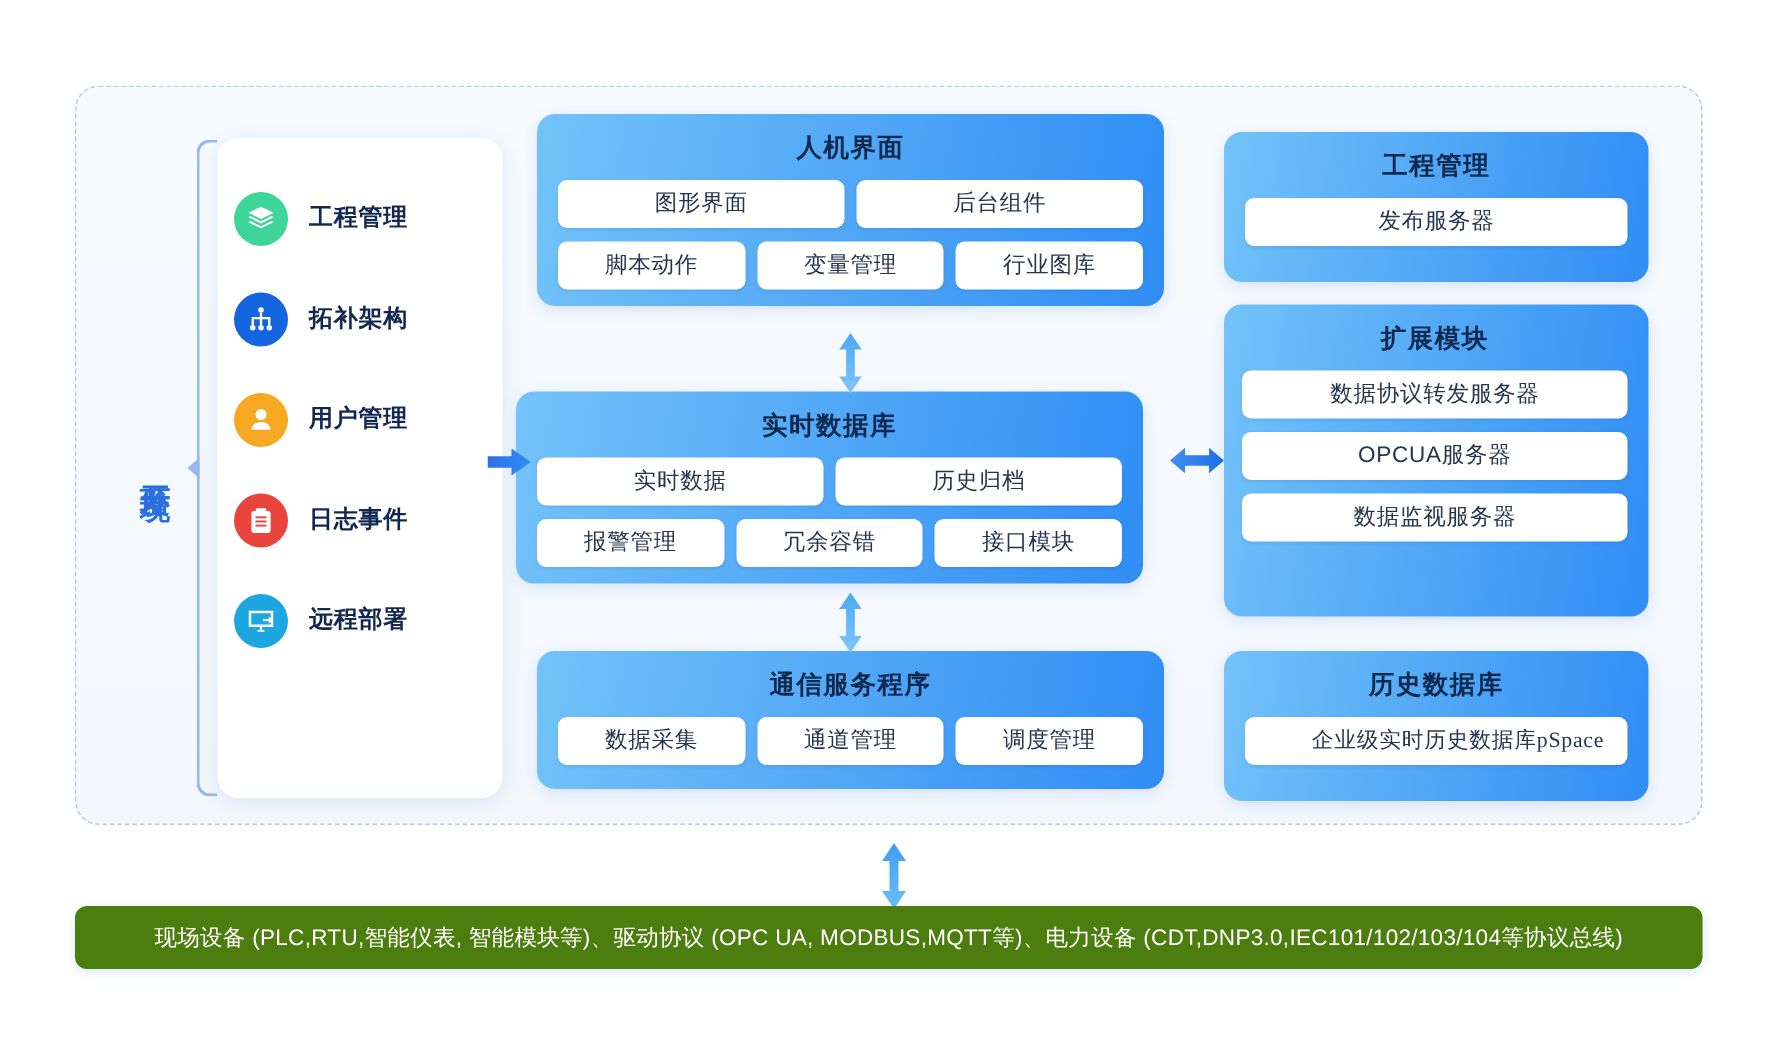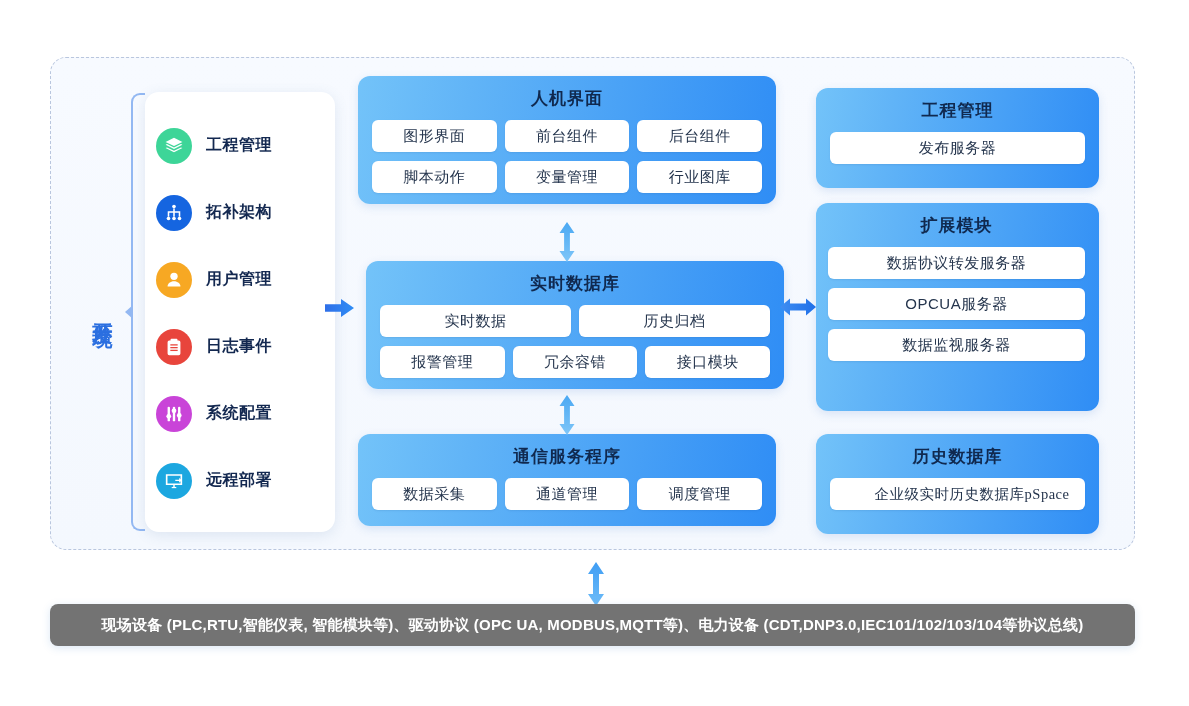--- a/index.html
+++ b/index.html
@@ -130,21 +130,21 @@
     font-size: 15px;
     color: #25354d;
     letter-spacing: .5px;
     box-shadow: 0 1px 2px rgba(20,60,120,.10);
     white-space: nowrap;
   }
   .chip.wide { font-size: 14.5px; padding-left: 29px; }
 
   
   #panel-hmi      { left: 358px; top: 76px;  width: 418px; height: 128px; }
-  #panel-rtdb     { left: 366px; top: 261px; width: 418px; height: 128px; }
+  #panel-rtdb     { left: 344px; top: 261px; width: 418px; height: 128px; }
   #panel-comm     { left: 358px; top: 434px; width: 418px; height: 92px;  }
   #panel-webpub   { left: 816px; top: 88px;  width: 283px; height: 100px; }
   #panel-ext      { left: 816px; top: 203px; width: 283px; height: 208px; padding-left: 12px; }
   #panel-hisdb    { left: 816px; top: 434px; width: 283px; height: 100px; }
 
   
   .arrow { position: absolute; }
 
   
   .arrow-right-solid {
@@ -157,28 +157,28 @@
   #arrow-rtdb-comm { left: 557px; top: 395px; }
   #arrow-bottom    { left: 585px; top: 562px; width: 22px; height: 44px; }
   
   #arrow-rtdb-ext  { left: 780px; top: 296px; width: 36px; height: 22px; }
 
   
   .bottom-bar {
     position: absolute;
     left: 50px; top: 604px;
     width: 1085px; height: 42px;
-    background: #737373;
+    background: #4d7c0f;
     border-radius: 8px;
     display: flex;
     align-items: center;
     justify-content: center;
     color: #ffffff;
     font-size: 15px;
-    font-weight: 700;
+    font-weight: 400;
     letter-spacing: .2px;
     box-shadow: 0 2px 8px rgba(60,130,200,.18);
     padding: 0 14px;
     box-sizing: border-box;
     text-align: center;
     white-space: nowrap;
   }
 </style>
 </head>
 <body>
@@ -231,53 +231,39 @@
         <svg width="22" height="22" viewBox="0 0 24 24" fill="#fff">
           <path d="M9.2 3h5.6a1 1 0 0 1 1 1v1h1.4A1.8 1.8 0 0 1 19 6.8v12.4A1.8 1.8 0 0 1 17.2 21H6.8A1.8 1.8 0 0 1 5 19.2V6.8A1.8 1.8 0 0 1 6.8 5h1.4V4a1 1 0 0 1 1-1z"></path>
           <rect x="8" y="9" width="8" height="1.4" fill="#e8453c"></rect>
           <rect x="8" y="12" width="8" height="1.4" fill="#e8453c"></rect>
           <rect x="8" y="15" width="8" height="1.4" fill="#e8453c"></rect>
         </svg>
       </span>
       <span class="side-label">日志事件</span>
     </div>
 
-    <div class="side-item">
-      <span class="side-icon" style="background:#c944d8">
-        <svg width="22" height="22" viewBox="0 0 24 24" fill="#fff">
-          <rect x="5" y="4" width="2.6" height="16" rx="1.3"></rect>
-          <rect x="10.7" y="4" width="2.6" height="16" rx="1.3"></rect>
-          <rect x="16.4" y="4" width="2.6" height="16" rx="1.3"></rect>
-          <circle cx="6.3" cy="14.5" r="2.6"></circle>
-          <circle cx="12" cy="8.5" r="2.6"></circle>
-          <circle cx="17.7" cy="13.5" r="2.6"></circle>
-        </svg>
-      </span>
-      <span class="side-label">系统配置</span>
-    </div>
 
     <div class="side-item">
       <span class="side-icon" style="background:#1ca7e0">
         <svg width="22" height="22" viewBox="0 0 24 24" fill="#fff">
           <path d="M4 5.5h16v10H4z" fill="none" stroke="#fff" stroke-width="1.8"></path>
           <path d="M9.5 18.5h5v1.3h-5z"></path>
           <path d="M11.2 19h1.6v-3.4h-1.6z"></path>
           <path d="M17.6 10.5h-4.2v1.6h4.2v1.9L20.6 11.3 17.6 8.6z"></path>
         </svg>
       </span>
       <span class="side-label">远程部署</span>
     </div>
 
   </div>
 
   <div class="panel" id="panel-hmi">
     <div class="panel-title">人机界面</div>
     <div class="chip-row">
       <div class="chip">图形界面</div>
-      <div class="chip">前台组件</div>
       <div class="chip">后台组件</div>
     </div>
     <div class="chip-row">
       <div class="chip">脚本动作</div>
       <div class="chip">变量管理</div>
       <div class="chip">行业图库</div>
     </div>
   </div>
 
   <div class="panel" id="panel-rtdb">

